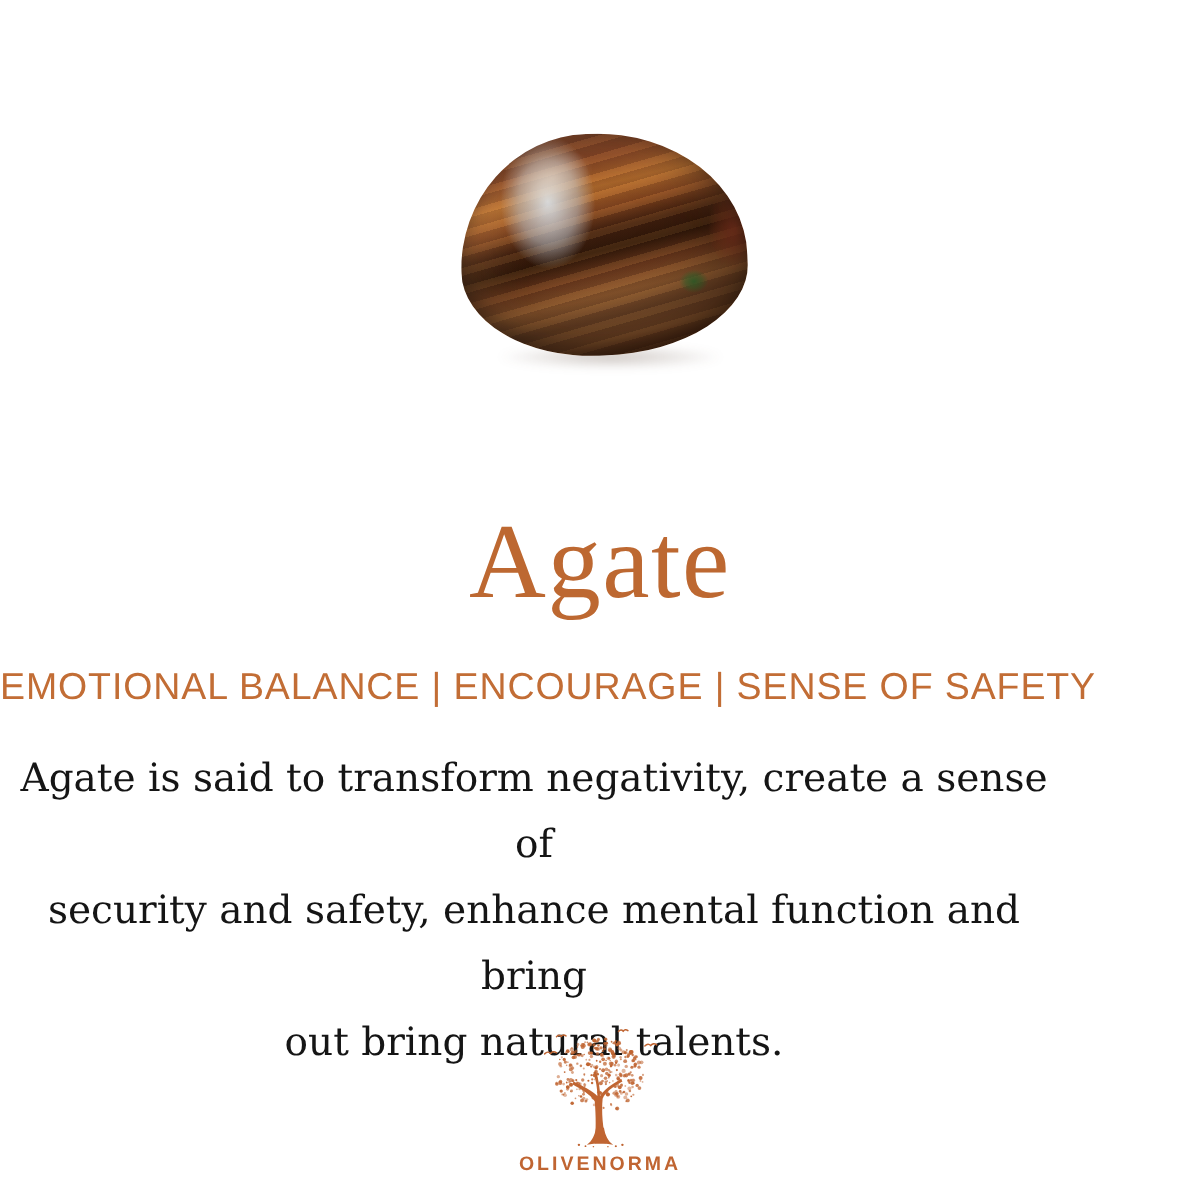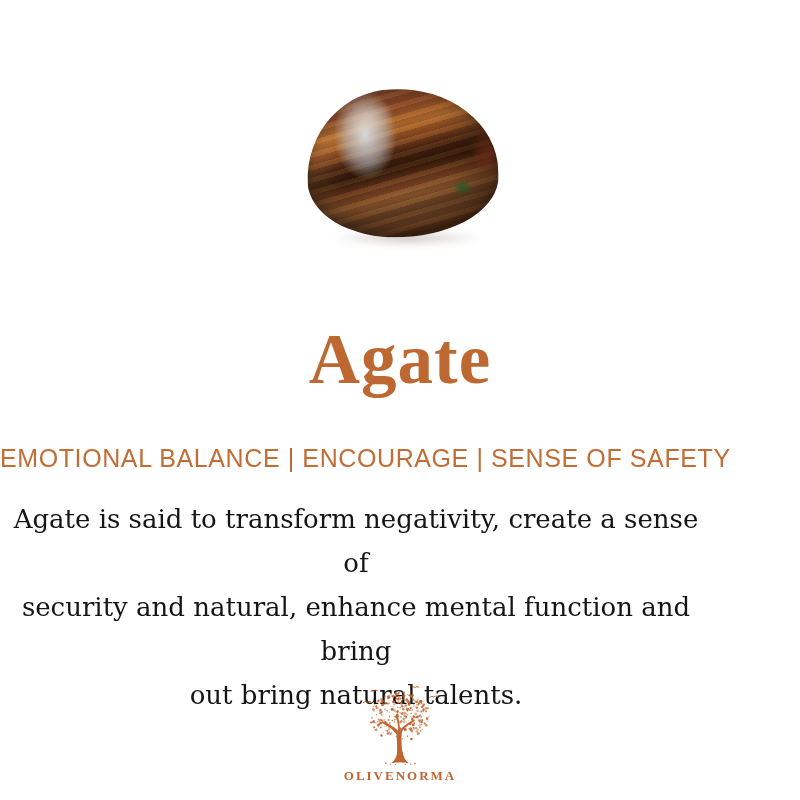--- a/index.html
+++ b/index.html
@@ -48,26 +48,26 @@
     left: 18%; top: 8%;
     width: 30%; height: 22%;
     border-radius: 50%;
     transform: rotate(-18deg);
     background: radial-gradient(ellipse at center, rgba(255,235,210,0.35) 0%, rgba(255,235,210,0) 70%);
   }
 
   
   .title {
     position: absolute;
-    left: 0; top: 322px;
+    left: 0; top: 338px;
     width: 800px;
     margin: 0;
     text-align: center;
     font-family: "Liberation Serif", serif;
-    font-weight: bold;
+    font-weight: normal;
     font-size: 71px;
     line-height: 1.05;
     letter-spacing: 1px;
   }
   .subtitle {
     position: absolute;
     left: 0; top: 444px;
     width: 800px;
     text-align: left;
     font-family: "Liberation Sans", sans-serif;
@@ -89,21 +89,21 @@
   
   .brand {
     position: absolute;
     left: 0; top: 685px;
     width: 800px;
     text-align: center;
   }
   .brand svg { display: block; margin: 0 auto; }
   .brand-name {
     margin-top: 3px;
-    font-family: Liberation Serif, serif;
+    font-family: Liberation Sans, sans-serif;
     font-weight: bold;
     font-size: 13px;
     letter-spacing: 2px;
   }
 </style>
 </head>
 <body>
 
 <div class="canvas">
 
@@ -111,21 +111,21 @@
     <div class="stone-shadow"></div>
     <div class="stone"></div>
   </div>
 
   <h1 class="title" style="color: rgb(189, 104, 49);">Agate</h1>
 
   <div class="subtitle" style="color: rgb(194, 109, 53);">EMOTIONAL BALANCE | ENCOURAGE | SENSE OF SAFETY</div>
 
   <div class="description" style="color: rgb(21, 21, 21);">
     <div>Agate is said to transform negativity, create a sense of</div>
-    <div>security and natural, enhance mental function and bring</div>
+    <div>security and safety, enhance mental function and bring</div>
     <div>out bring natural talents.</div>
   </div>
 
   <div class="brand">
     <svg width="88" height="80" viewBox="0 0 100 91" xmlns="http://www.w3.org/2000/svg">
 
       <g fill="#c06532" stroke="none">
         <path d="M46,88 C47,78 47,68 46,56 C42,50 36,47 29,43 L30,41 C38,45 44,48 48,52
                  C48,46 47,41 45,34 L47,33 C49,40 50,46 50,52
                  C53,47 59,43 66,39 L67,41 C60,45 54,49 52,54

